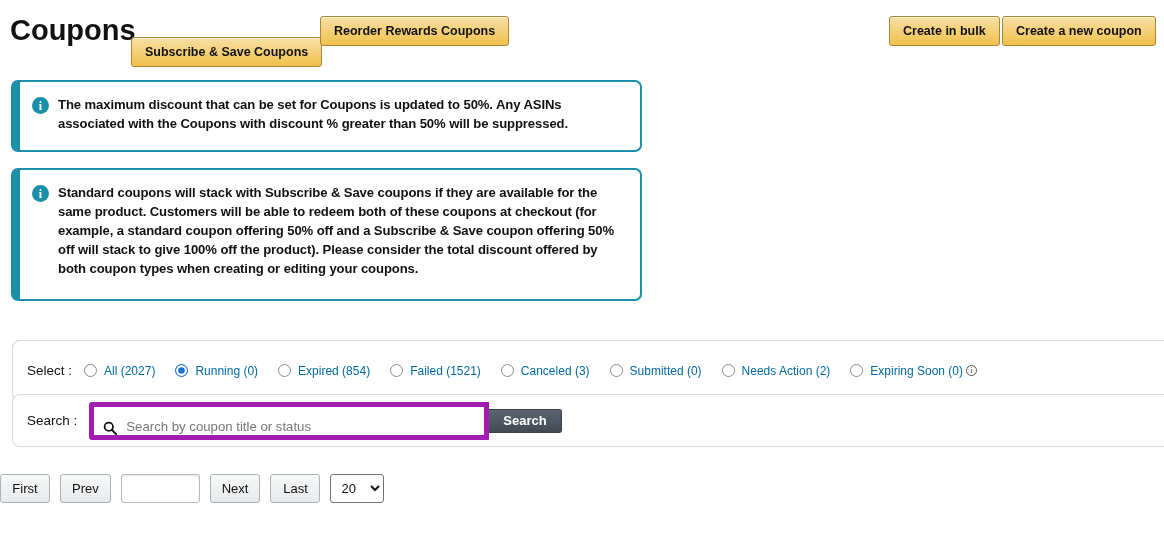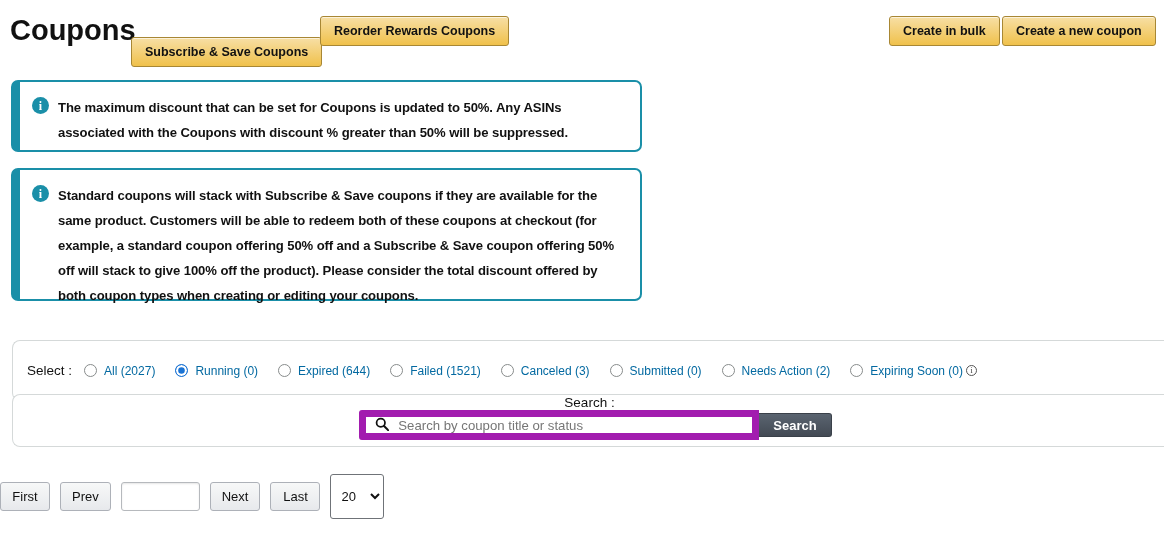--- a/index.html
+++ b/index.html
@@ -79,39 +79,39 @@
     display: flex;
     align-items: center;
     justify-content: center;
     margin-top: 2px;
     margin-right: 9px;
     line-height: 1;
   }
   .banner-text {
     font-size: 13.1px;
     font-weight: 700;
-    line-height: 25px;
+    line-height: 19px;
     color: #111111;
     letter-spacing: -0.1px;
   }
 
   
   .panel {
     position: absolute;
     left: 12px;
     right: 0;
     border: 1px solid #d5d9d9;
     border-right: none;
     border-radius: 8px 0 0 8px;
     background: #ffffff;
     display: flex;
     align-items: center;
   }
   #panel-select { top: 340px; height: 61px; padding-left: 14px; }
-  #panel-search { top: 394px; height: 53px; padding-left: 14px; flex-direction: column; }
+  #panel-search { top: 394px; height: 53px; padding-left: 14px; }
 
   .row-label {
     font-size: 13.5px;
     color: #111111;
     margin-right: 12px;
     white-space: nowrap;
   }
 
   .radio-group { display: flex; align-items: center; }
   .radio-item {
@@ -155,26 +155,26 @@
     vertical-align: super;
     font-family: "Liberation Serif", serif;
     cursor: pointer;
   }
 
   
   .search-wrap { display: flex; align-items: center; }
   .search-box {
     position: relative;
     width: 400px;
-    height: 30px;
-    border: 7px solid #a21caf;
+    height: 38px;
+    border: 5px solid #a21caf;
     border-radius: 3px 0 0 3px;
     background: #ffffff;
     display: flex;
-    align-items: flex-start;
+    align-items: flex-end;
     padding-left: 9px;
   }
   .search-icon {
     flex: 0 0 auto;
     width: 14px;
     height: 14px;
     margin-right: 7px;
     color: #111;
   }
   .search-input {
@@ -229,21 +229,21 @@
     border-radius: 3px;
     background: #ffffff;
     margin-right: 10px;
     font-size: 13px;
     padding: 0 6px;
     outline: none;
     font-family: "Liberation Sans", sans-serif;
     box-shadow: inset 0 1px 2px rgba(0,0,0,0.10);
   }
   .pg-select {
-    height: 45px;
+    height: 29px;
     border: 1px solid #6f7378;
     border-radius: 3px;
     background: #ffffff;
     font-size: 13px;
     padding: 0 4px 0 6px;
     font-family: "Liberation Sans", sans-serif;
     color: #111;
     cursor: pointer;
   }
 </style>
@@ -281,21 +281,21 @@
       <span class="radio-label">All (2027)</span>
     </label>
 
     <label class="radio-item checked">
       <span class="radio-dot"></span>
       <span class="radio-label">Running (0)</span>
     </label>
 
     <label class="radio-item">
       <span class="radio-dot"></span>
-      <span class="radio-label">Expired (644)</span>
+      <span class="radio-label">Expired (854)</span>
     </label>
 
     <label class="radio-item">
       <span class="radio-dot"></span>
       <span class="radio-label">Failed (1521)</span>
     </label>
 
     <label class="radio-item">
       <span class="radio-dot"></span>
       <span class="radio-label">Canceled (3)</span>

